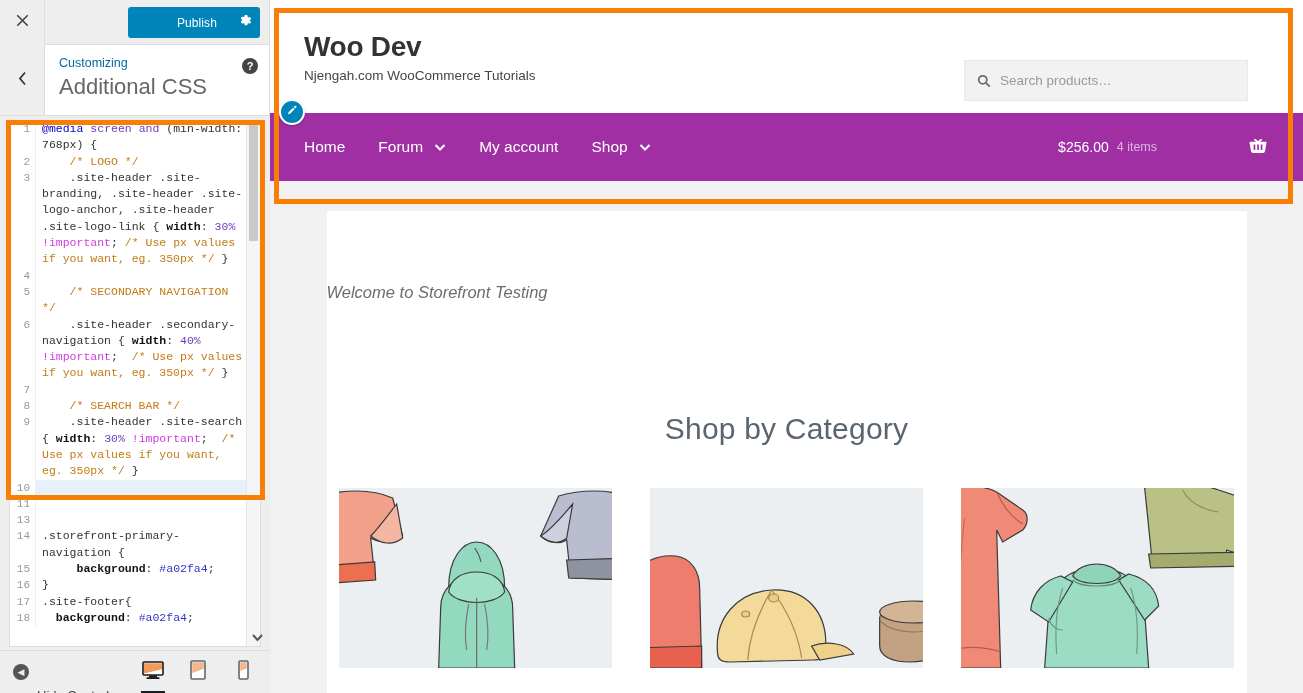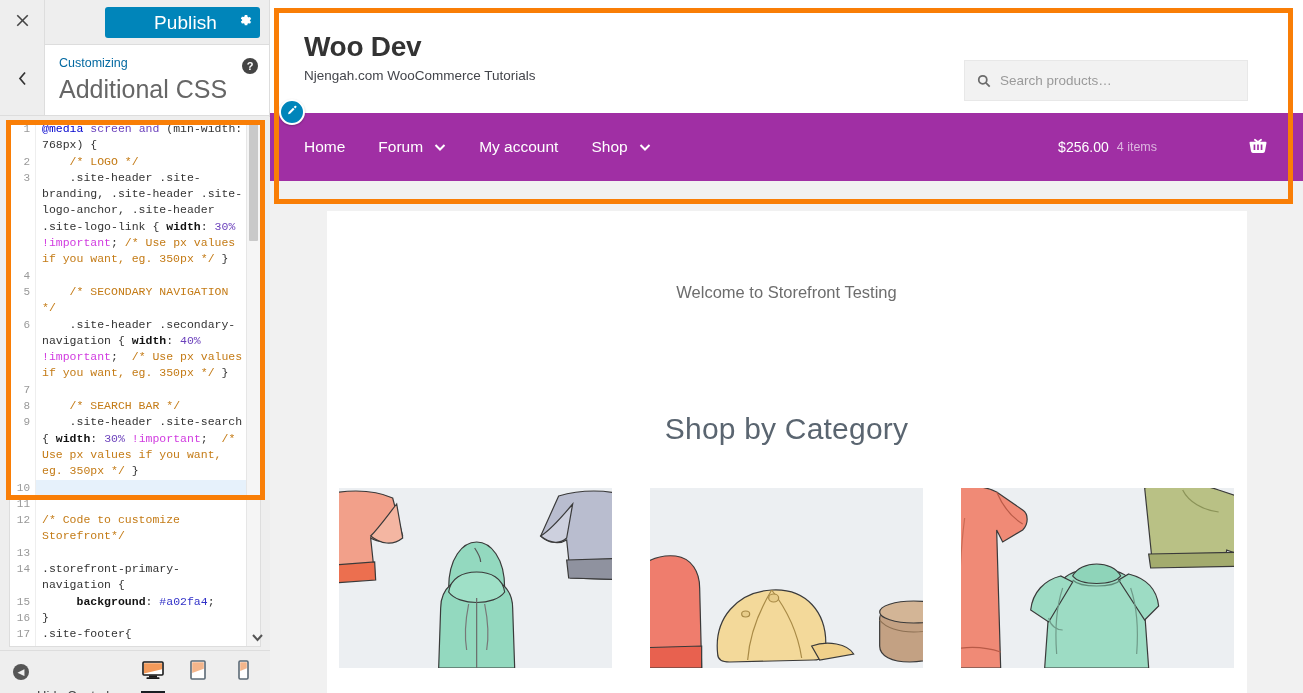--- a/index.html
+++ b/index.html
@@ -41,21 +41,21 @@
     position: absolute; right: 9px; top: 7px;
     display: flex; align-items: stretch;
     background: #0085ba;
     border-radius: 3px;
     height: 31px;
     overflow: hidden;
     cursor: pointer;
   }
   .publish-btn {
     color: #fff;
-    font-size: 19px;
+    font-size: 12px;
     padding: 0 13px 0 29px;
     display: flex; align-items: center;
     line-height: 1;
     font-weight: 400;
     letter-spacing: .1px;
     margin-left: 20px;
   }
   .publish-gear {
     width: 30px;
     display: flex; align-items: center; justify-content: center;
@@ -78,21 +78,21 @@
     display: flex; align-items: center; justify-content: center;
     cursor: pointer;
   }
   .cz-back svg { width: 13px; height: 17px; }
   .cz-titles { flex: 1; padding: 10px 0 0 14px; }
   .cz-sub {
     font-size: 12.5px; color: #0369a1;
     line-height: 1.35;
   }
   .cz-title {
-    font-size: 25px; color: #666;
+    font-size: 22px; color: #666;
     font-weight: 400;
     margin-top: 1px;
     line-height: 1.3;
   }
   .cz-help {
     position: absolute; right: 11px; top: 13px;
     width: 16px; height: 16px; border-radius: 50%;
     background: #444; color: #fff;
     font-size: 11px; font-weight: bold;
     display: flex; align-items: center; justify-content: center;
@@ -300,24 +300,25 @@
     background: #f1f1f1;
   }
   .content-card {
     margin: 0 auto;
     width: 920px;
     background: #fff;
     padding: 72px 0 0 0;
     min-height: 520px;
   }
   .welcome {
-    text-align: center;
+    text-align: left;
     font-size: 16.5px;
     color: #6d6d6d;
     font-weight: 400;
+    font-style: italic;
   }
   .shop-by-cat {
     text-align: center;
     font-size: 30px;
     color: #5a6570;
     font-weight: 300;
     margin-top: 110px;
     letter-spacing: .2px;
   }
   .cat-grid {
@@ -429,24 +430,20 @@
               <div class="gutter">9</div>
               <div class="code-text">    <span class="t-sel">.site-header .site-search</span> { <span class="t-prop">width</span>: <span class="t-num">30%</span> <span class="t-imp">!important</span>;  <span class="t-cmt">/* Use px values if you want, eg. 350px */</span> }</div>
             </div>
             <div class="code-row hl">
               <div class="gutter">10</div>
               <div class="code-text">&nbsp;</div>
             </div>
             <div class="code-row">
               <div class="gutter">11</div>
               <div class="code-text">&nbsp;</div>
-            </div>
-            <div class="code-row">
-              <div class="gutter">12</div>
-              <div class="code-text"><span class="t-cmt">/* Code to customize Storefront*/</span></div>
             </div>
             <div class="code-row">
               <div class="gutter">13</div>
               <div class="code-text">&nbsp;</div>
             </div>
             <div class="code-row">
               <div class="gutter">14</div>
               <div class="code-text"><span class="t-sel">.storefront-primary-navigation</span> {</div>
             </div>
             <div class="code-row">

